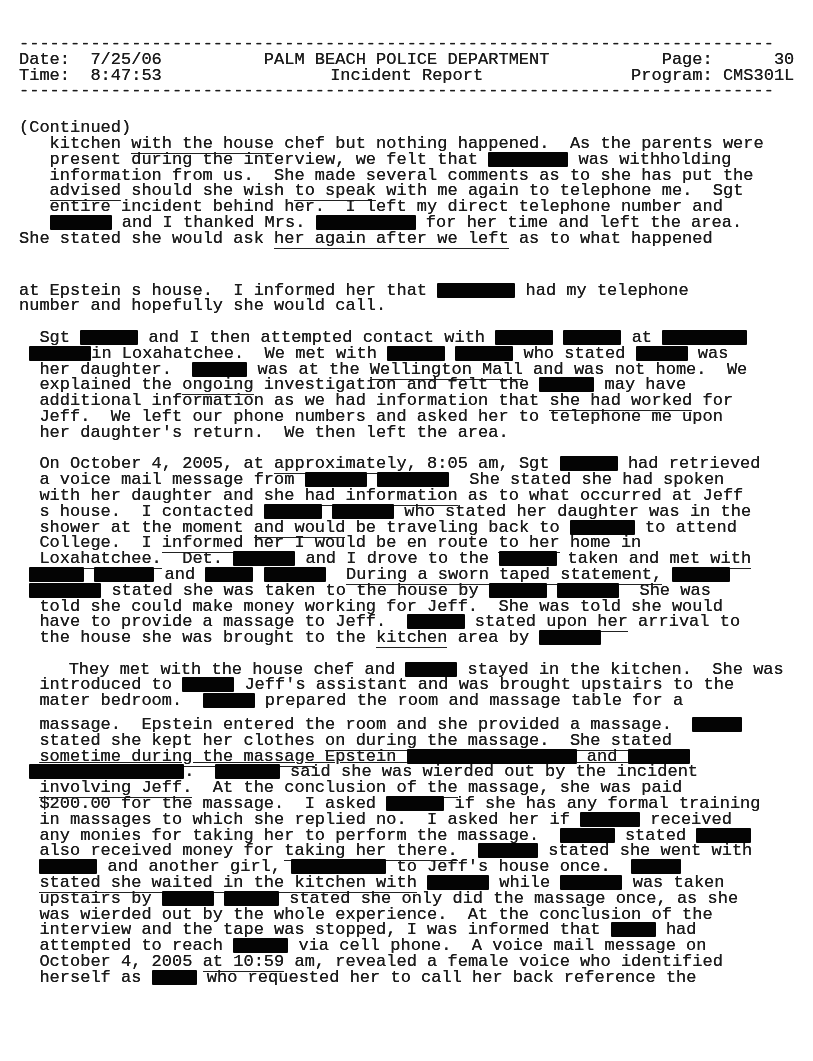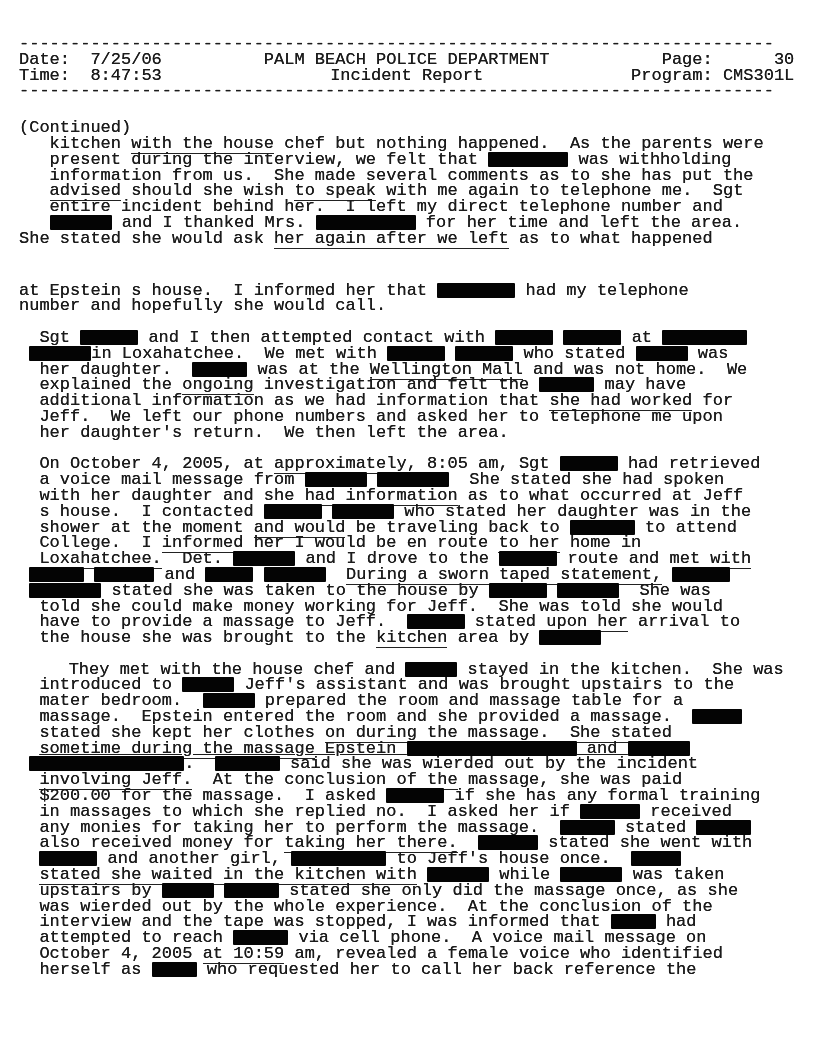--- a/index.html
+++ b/index.html
@@ -92,31 +92,31 @@
         <div class="line" style="padding-left: 2ch;"><span>additional information as we had information that </span><span class="u">she had worked</span><span> for</span></div>
         <div class="line" style="padding-left: 2ch;"><span>Jeff.  We left our phone numbers and asked her to telephone me upon</span></div>
         <div class="line" style="padding-left: 2ch;"><span>her daughter's return.  We then left the area.</span></div>
         <div class="line blank" style="padding-left: 0ch;"></div>
         <div class="line" style="padding-left: 2ch;"><span>On October 4, 2005, at </span><span class="u">approximately,</span><span> 8:05 am, Sgt </span><span class="redact" style="width: 58px;"></span><span> had retrieved</span></div>
         <div class="line" style="padding-left: 2ch;"><span>a voice mail message from </span><span class="redact" style="width: 62px;"></span><span> </span><span class="redact" style="width: 72px;"></span><span>  She stated she had spoken</span></div>
         <div class="line" style="padding-left: 2ch;"><span>with her daughter and </span><span class="u">she had information</span><span> as to what occurred at Jeff</span></div>
         <div class="line" style="padding-left: 2ch;"><span>s house.  I contacted </span><span class="redact" style="width: 58px;"></span><span> </span><span class="redact" style="width: 62px;"></span><span> who stated her daughter was in the</span></div>
         <div class="line" style="padding-left: 2ch;"><span>shower at the moment </span><span class="u">and would</span><span> be traveling back to </span><span class="redact" style="width: 65px;"></span><span> to attend</span></div>
         <div class="line" style="padding-left: 2ch;"><span>College.  I </span><span class="u">informed her</span><span> I would be en route </span><span class="u">to her</span><span> home in</span></div>
-        <div class="line" style="padding-left: 2ch;"><span class="u">Loxahatchee.</span><span>  Det. </span><span class="redact" style="width: 62px;"></span><span> and I drove to the </span><span class="redact" style="width: 58px;"></span><span> route and met </span><span class="u">with</span></div>
+        <div class="line" style="padding-left: 2ch;"><span class="u">Loxahatchee.</span><span>  Det. </span><span class="redact" style="width: 62px;"></span><span> and I drove to the </span><span class="redact" style="width: 58px;"></span><span> taken and met </span><span class="u">with</span></div>
         <div class="line" style="padding-left: 1ch;"><span class="redact" style="width: 55px;"></span><span> </span><span class="redact" style="width: 60px;"></span><span> and </span><span class="redact" style="width: 48px;"></span><span> </span><span class="redact" style="width: 62px;"></span><span>  </span><span class="u">During a sworn taped statement,</span><span> </span><span class="redact" style="width: 58px;"></span></div>
         <div class="line" style="padding-left: 1ch;"><span class="redact" style="width: 72px;"></span><span> stated she was taken to the house by </span><span class="redact" style="width: 58px;"></span><span> </span><span class="redact" style="width: 62px;"></span><span>  She was</span></div>
         <div class="line" style="padding-left: 2ch;"><span>told she could make money working for Jeff.  She was told she would</span></div>
         <div class="line" style="padding-left: 2ch;"><span>have to provide a massage to Jeff.  </span><span class="redact" style="width: 58px;"></span><span> stated </span><span class="u">upon her</span><span> arrival to</span></div>
         <div class="line" style="padding-left: 2ch;"><span>the house she was brought to the </span><span class="u">kitchen</span><span> area by </span><span class="redact" style="width: 62px;"></span></div>
         <div class="line blank" style="padding-left: 0ch;"></div>
         <div class="line" style="padding-left: 2ch; text-align: center;"><span>They met with the house chef and </span><span class="redact" style="width: 52px;"></span><span> stayed in the kitchen.  She was</span></div>
         <div class="line" style="padding-left: 2ch;"><span>introduced to </span><span class="redact" style="width: 52px;"></span><span> Jeff's assistant and was brought upstairs to the</span></div>
         <div class="line" style="padding-left: 2ch;"><span>mater bedroom.  </span><span class="redact" style="width: 52px;"></span><span> prepared the room and massage table for a</span></div>
-        <div class="line" style="padding-left: 2ch;"><span>massage.  Epstein entered the room and she provided a massage.  </span><span class="redact" style="width: 50px;"></span></div>
+        <div class="line" style="padding-left: 2ch; margin-top: 8px;"><span>massage.  Epstein entered the room and she provided a massage.  </span><span class="redact" style="width: 50px;"></span></div>
         <div class="line" style="padding-left: 2ch;"><span>stated she kept her clothes </span><span class="u">on during the massage.</span><span>  </span><span class="u">She stated</span></div>
         <div class="line" style="padding-left: 2ch; text-decoration: underline;"><span class="u">sometime during the massage</span><span> Epstein </span><span class="redact" style="width: 170px;"></span><span> and </span><span class="redact" style="width: 62px;"></span></div>
         <div class="line" style="padding-left: 1ch;"><span class="redact" style="width: 155px;"></span><span>.  </span><span class="redact" style="width: 65px;"></span><span> said she was wierded out by the incident</span></div>
         <div class="line" style="padding-left: 2ch;"><span class="u">involving Jeff.</span><span>  At the conclusion </span><span class="u">of the</span><span> massage, she was paid</span></div>
         <div class="line" style="padding-left: 2ch;"><span>$200.00 for the massage.  I asked </span><span class="redact" style="width: 58px;"></span><span> if she has any formal training</span></div>
         <div class="line" style="padding-left: 2ch;"><span>in massages to which she replied no.  I asked her if </span><span class="redact" style="width: 60px;"></span><span> received</span></div>
         <div class="line" style="padding-left: 2ch;"><span>any monies for taking her to perform the massage.  </span><span class="redact" style="width: 55px;"></span><span> stated </span><span class="redact" style="width: 55px;"></span></div>
         <div class="line" style="padding-left: 2ch;"><span>also received money for </span><span class="u">taking her there.</span><span>  </span><span class="redact" style="width: 60px;"></span><span> stated she went with</span></div>
         <div class="line" style="padding-left: 2ch;"><span class="redact" style="width: 58px;"></span><span> and another girl, </span><span class="redact" style="width: 95px;"></span><span> to Jeff's house once.  </span><span class="redact" style="width: 50px;"></span></div>
         <div class="line" style="padding-left: 2ch;"><span class="u">stated she waited in the kitchen with</span><span> </span><span class="redact" style="width: 62px;"></span><span> while </span><span class="redact" style="width: 62px;"></span><span> was taken</span></div>

